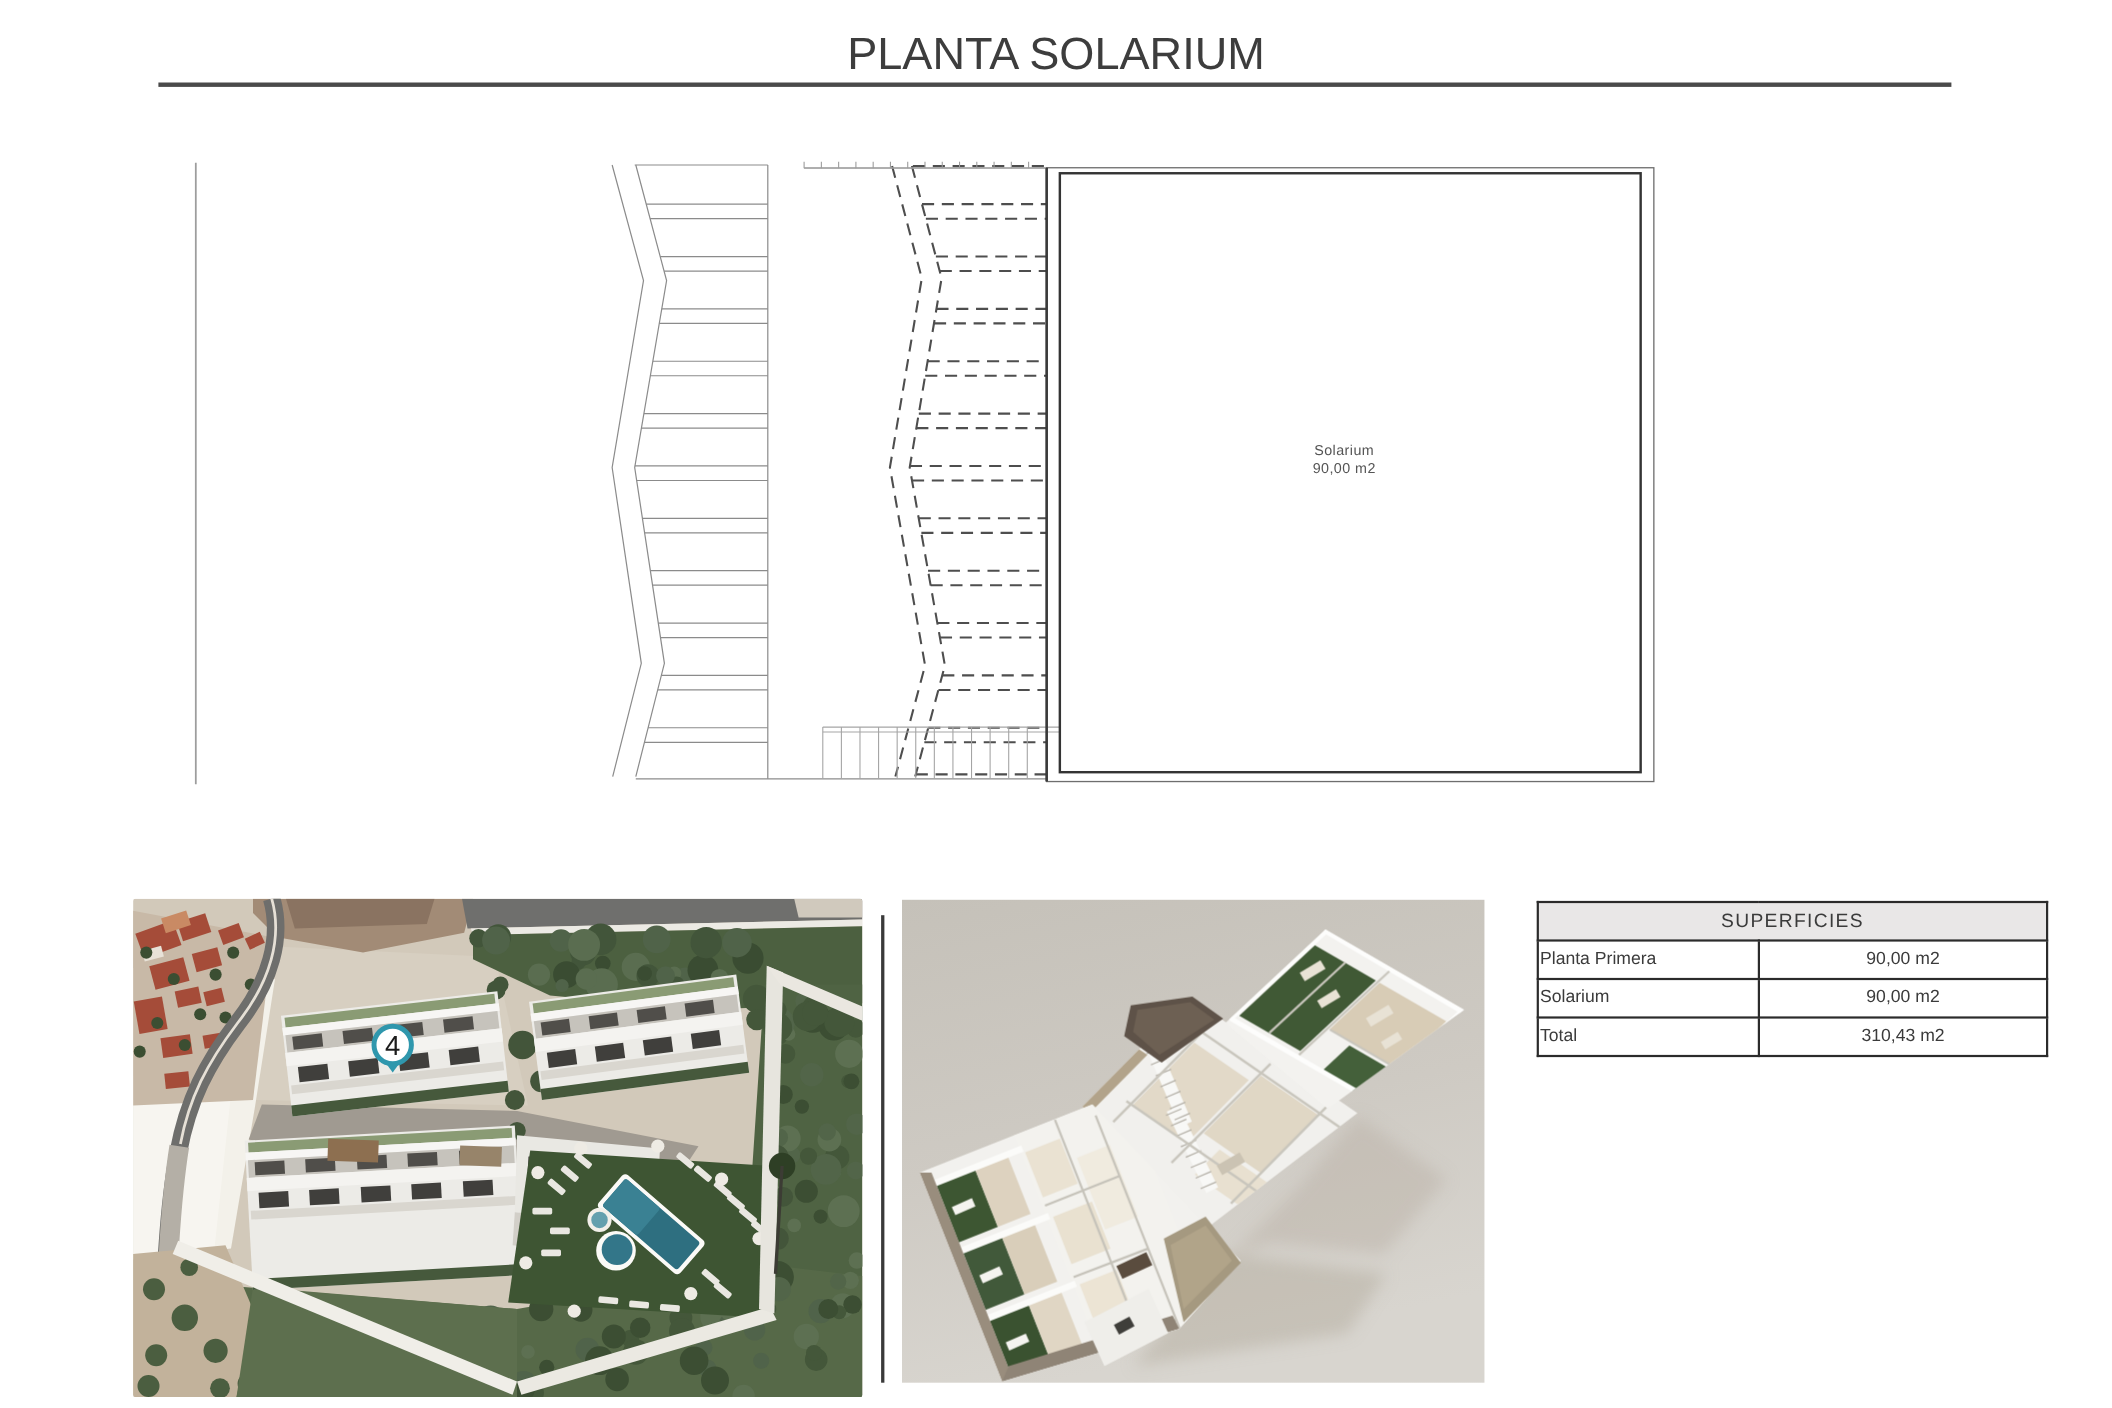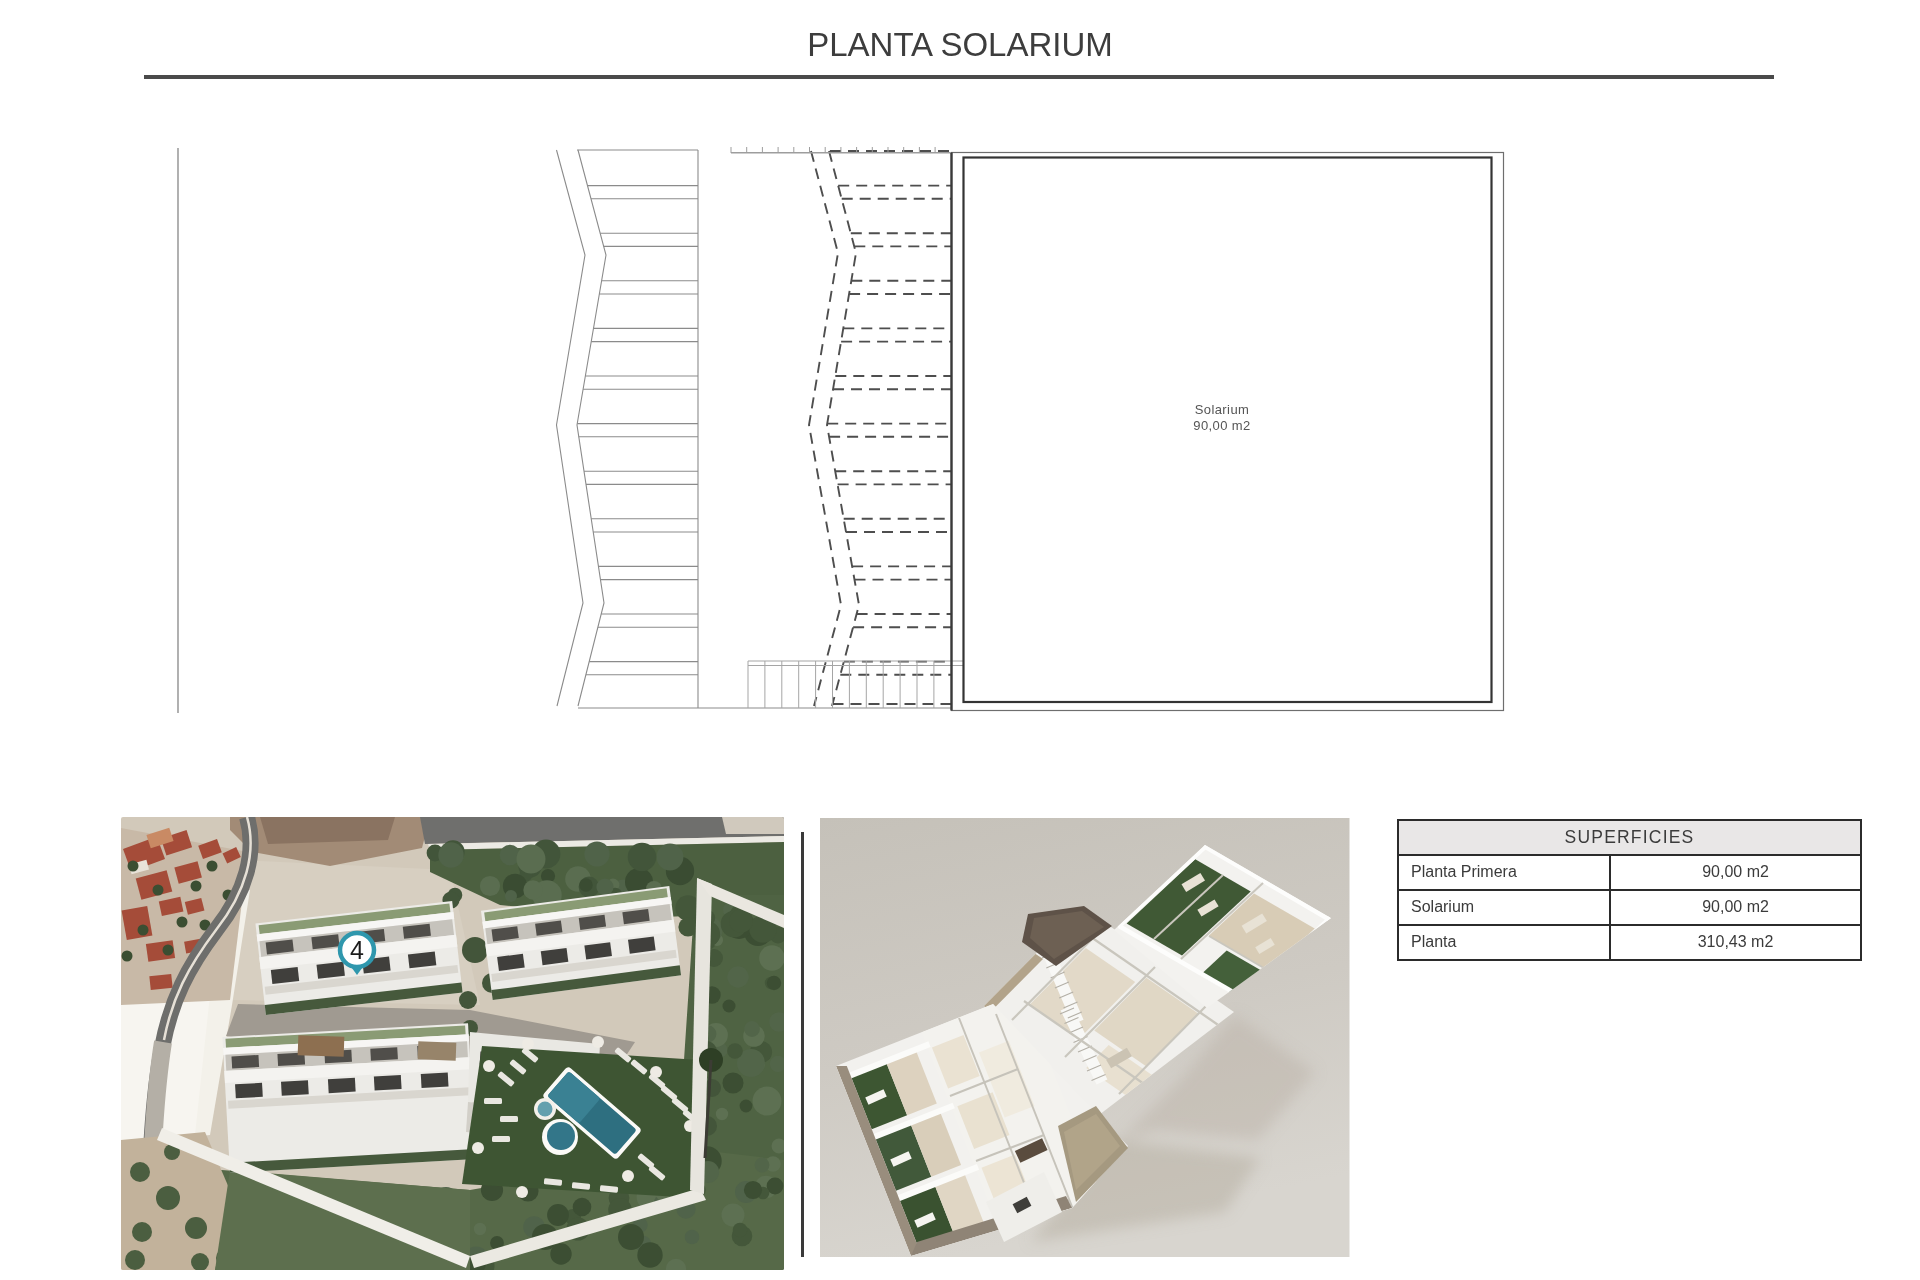--- a/index.html
+++ b/index.html
@@ -1,26 +1,26 @@
 <!DOCTYPE html>
 <html><head>
 <meta charset="utf-8">
 <style>
 html,body{margin:0;padding:0;background:#fff;}
 #page{position:relative;width:1920px;height:1280px;background:#ffffff;overflow:hidden;
       font-family:"Liberation Sans", sans-serif;}
 #title{position:absolute;left:0;top:26px;width:1920px;text-align:center;
-       font-size:33px;color:#3d3d3d;letter-spacing:0px;}
+       font-size:41px;color:#3d3d3d;letter-spacing:0px;}
 #rule{position:absolute;left:144px;top:74.5px;width:1630px;height:4.4px;background:#4a4a4a;}
 #divider{position:absolute;left:801px;top:832px;width:2.6px;height:425px;background:#3a3a3a;}
 table.sup{position:absolute;left:1397px;top:818.5px;width:465px;border-collapse:collapse;
           color:#3b3b3b;}
 table.sup td,table.sup th{border:2.2px solid #2b2b2b;margin-top:37px;}
 th.hd{height:31px;background:#e9e7e7;font-weight:normal;font-size:17.5px;letter-spacing:1.2px;}
-td.lb{height:31px;padding-left:12px;font-size:16px;width:197px;}
+td.lb{height:31px;padding-left:1px;font-size:16px;width:197px;}
 td.vl{text-align:center;font-size:16px;}
 </style>
 </head>
 <body>
 <div id="page">
 
 <div id="title">PLANTA SOLARIUM</div>
 
 <div id="rule"></div>
 
@@ -615,18 +615,18 @@
         </tr>
 <tr>
           <td class="lb">Planta Primera</td>
           <td class="vl">90,00 m2</td>
         </tr>
 <tr>
           <td class="lb">Solarium</td>
           <td class="vl">90,00 m2</td>
         </tr>
 <tr>
-          <td class="lb">Planta</td>
+          <td class="lb">Total</td>
           <td class="vl">310,43 m2</td>
         </tr>
 </tbody>
     </table>
 </div>
 
 </body></html>

